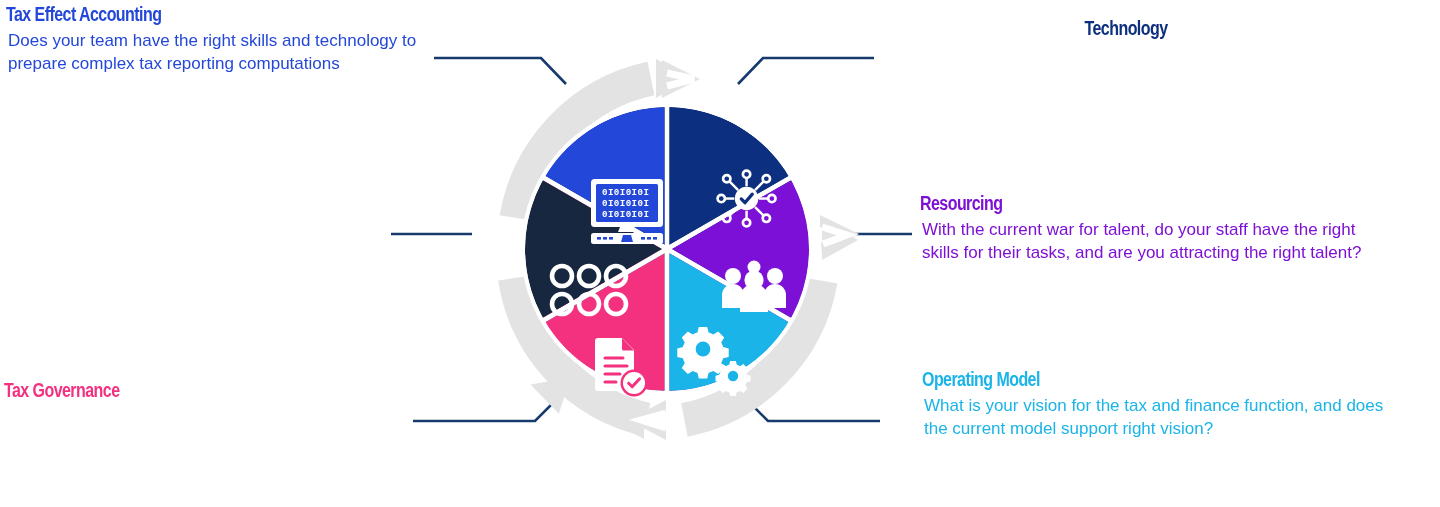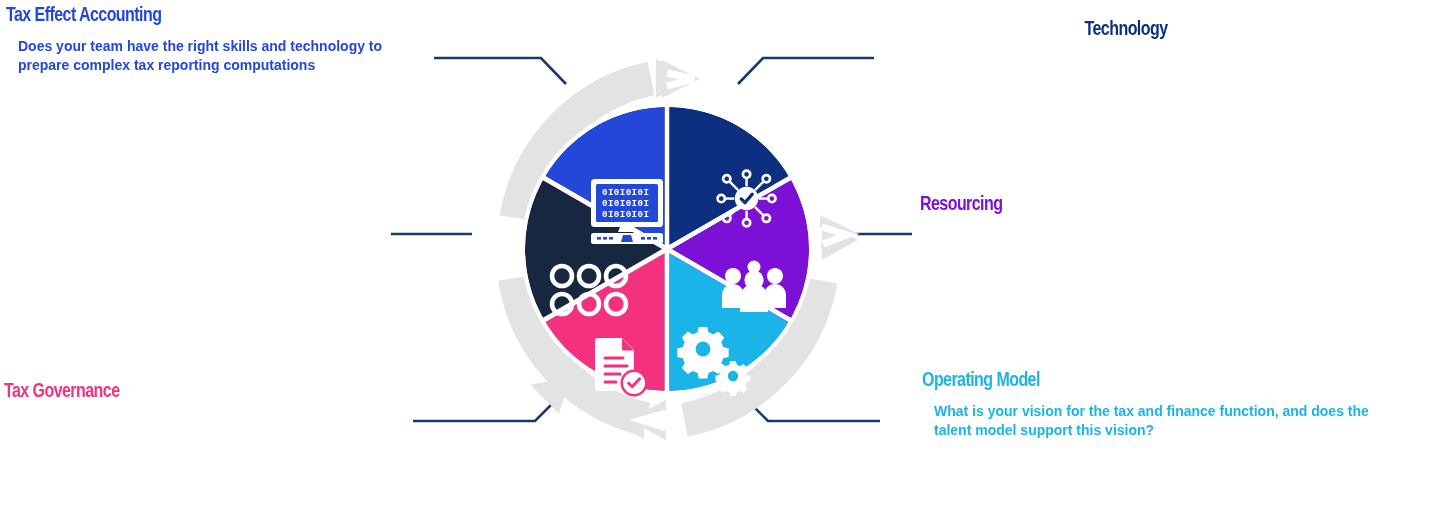--- a/index.html
+++ b/index.html
@@ -22,24 +22,24 @@
     font-weight: bold;
     font-size: 20px;
     letter-spacing: -0.7px;
     transform: scaleX(0.80);
     transform-origin: left center;
     line-height: 1.05;
     margin: 0 0 5px 0;
     white-space: nowrap;
   }
   .block .b-body {
-    font-size: 14px;
+    font-size: 17px;
     line-height: 1.33;
-    margin: 12px;
-    font-weight: 700;
+    margin: 2px;
+    font-weight: 400;
   }
 
   
   #blk-tax-effect   { left: 6px;  top: 4px;   width: 440px; }
   #blk-managed      { left: 4px;  top: 178px; width: 380px; }
   #blk-governance   { left: 4px;  top: 380px; width: 410px; }
   
   #blk-technology   { left: 922px; top: 18px;  width: 510px; text-align: center; }
   #blk-resourcing   { left: 920px; top: 193px; width: 470px; }
   #blk-operating    { left: 922px; top: 369px; width: 470px; }
@@ -275,20 +275,21 @@
   <div class="block" id="blk-governance">
     <div class="b-title" style="color: rgb(244, 49, 127);">Tax Governance</div>
   </div>
 
   <div class="block" id="blk-technology">
     <div class="b-title" style="color: rgb(13, 47, 127);">Technology</div>
   </div>
 
   <div class="block" id="blk-resourcing">
     <div class="b-title" style="color: rgb(125, 16, 214);">Resourcing</div>
+    <div class="b-body" style="color: rgb(125, 16, 214);">With the current war for talent, do your staff have the right skills for their tasks, and are you attracting the right talent?</div>
   </div>
 
   <div class="block" id="blk-operating">
     <div class="b-title" style="color: rgb(26, 180, 232);">Operating Model</div>
-    <div class="b-body" style="color: rgb(26, 180, 232);">What is your vision for the tax and finance function, and does the talent model support this vision?</div>
+    <div class="b-body" style="color: rgb(26, 180, 232);">What is your vision for the tax and finance function, and does the current model support right vision?</div>
   </div>
 
 </div>
 
 </body></html>

